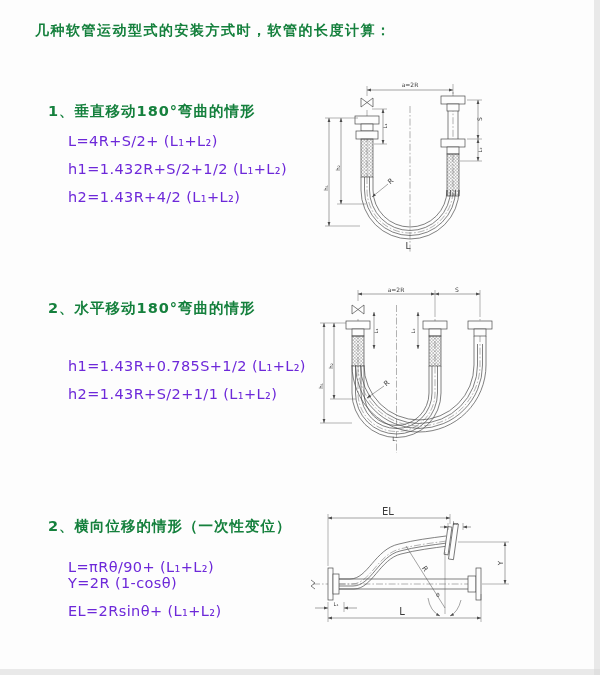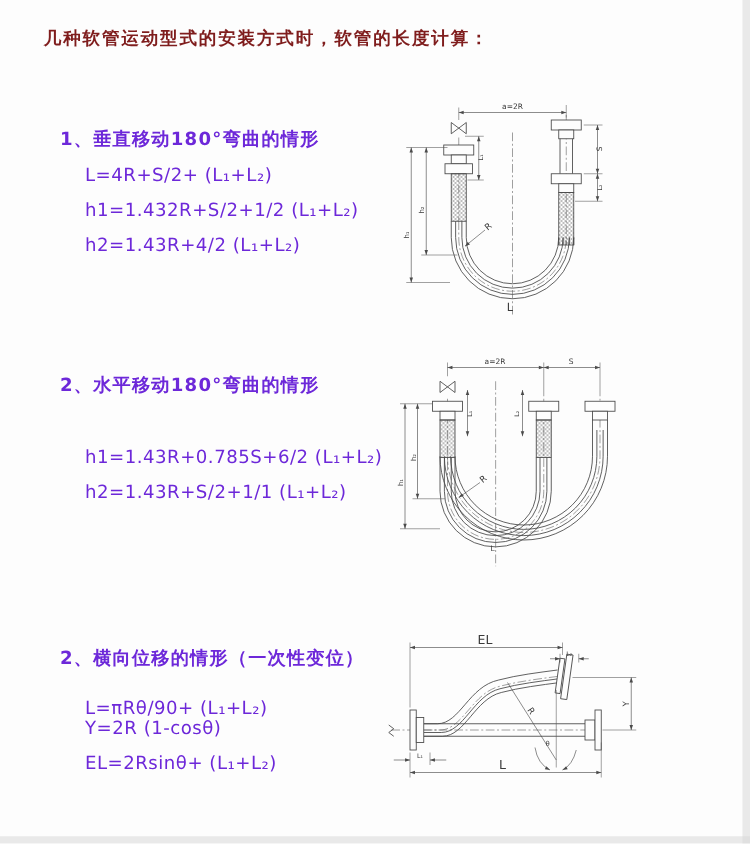--- a/index.html
+++ b/index.html
@@ -2,22 +2,22 @@
 <html><head>
 <meta charset="utf-8">
 <style>
   html,body{margin:0;padding:0;}
   body{background:#ffffff;}
   .page{
     position:relative;width:600px;height:675px;background:#fdfdfd;overflow:hidden;
     font-family:"DejaVu Sans",sans-serif;color:#2e2e2e;
   }
   .pos{position:absolute;}
-  .title{left:35px;top:22px;font-size:14px;font-weight:600;letter-spacing:1.5px;color:#7f1d1d;}
-  .heading{left:48px;font-size:14.5px;font-weight:600;letter-spacing:1px;color:#6d28d9;}
+  .title{left:35px;top:22px;font-size:14px;font-weight:600;letter-spacing:1.5px;color:#15803d;}
+  .heading{left:48px;font-size:14.5px;font-weight:600;letter-spacing:1px;color:#15803d;}
   .formula{left:68px;font-size:14.5px;font-weight:500;letter-spacing:0.4px;color:#6d28d9;}
   svg{display:block;}
   svg text{font-family:"DejaVu Sans",sans-serif;fill:#3a3a3a;}
   .geo{stroke:#4a4a4a;fill:none;stroke-width:0.7;}
   .dim{stroke:#4a4a4a;fill:none;stroke-width:0.5;}
   .ext{stroke:#5a5a5a;fill:none;stroke-width:0.45;}
   .cl{stroke:#555;fill:none;stroke-width:0.45;stroke-dasharray:7 2 1.6 2;}
   .part{stroke:#4a4a4a;fill:#fdfdfd;stroke-width:0.7;}
   .hose{stroke:#4a4a4a;fill:url(#hatch);stroke-width:0.7;}
   .edge{background:#d9d9d9;opacity:0.55;}
@@ -106,21 +106,21 @@
       <line class="dim" x1="73" y1="33" x2="73" y2="68" marker-start="url(#arr)" marker-end="url(#arr)"></line>
       <text x="76.5" y="50" font-size="5" text-anchor="middle" transform="rotate(-90 76.5 50)">L₁</text>
 
       <line class="dim" x1="78" y1="108" x2="62" y2="121" marker-end="url(#arr)"></line>
       <text x="82" y="107" font-size="7" text-anchor="middle" transform="rotate(-40 82 107)">R</text>
       <text x="98" y="173" font-size="9" text-anchor="middle">L</text>
     </g>
   </svg>
 
   <div class="pos heading" style="top:299px;">2、水平移动180°弯曲的情形</div>
-  <div class="pos formula" style="top:358px;">h1=1.43R+0.785S+6/2 (L₁+L₂)</div>
+  <div class="pos formula" style="top:358px;">h1=1.43R+0.785S+1/2 (L₁+L₂)</div>
   <div class="pos formula" style="top:386px;">h2=1.43R+S/2+1/1 (L₁+L₂)</div>
 
   <svg class="pos" style="left:310px;top:281px;" width="290" height="180" viewBox="0 0 290 180">
     <path class="cl" d="M86.5,24 V172"></path>
 
     <g class="geo">
       <path d="M42,85 V112 A44.5,44.5 0 0 0 131,112 V85"></path>
       <path d="M45.5,85 V112 A41,41 0 0 0 127.5,112 V85"></path>
       <path d="M51,85 V112 A35.5,35.5 0 0 0 122,112 V85"></path>
       <path d="M54,85 V112 A32.5,32.5 0 0 0 119,112 V85"></path>

